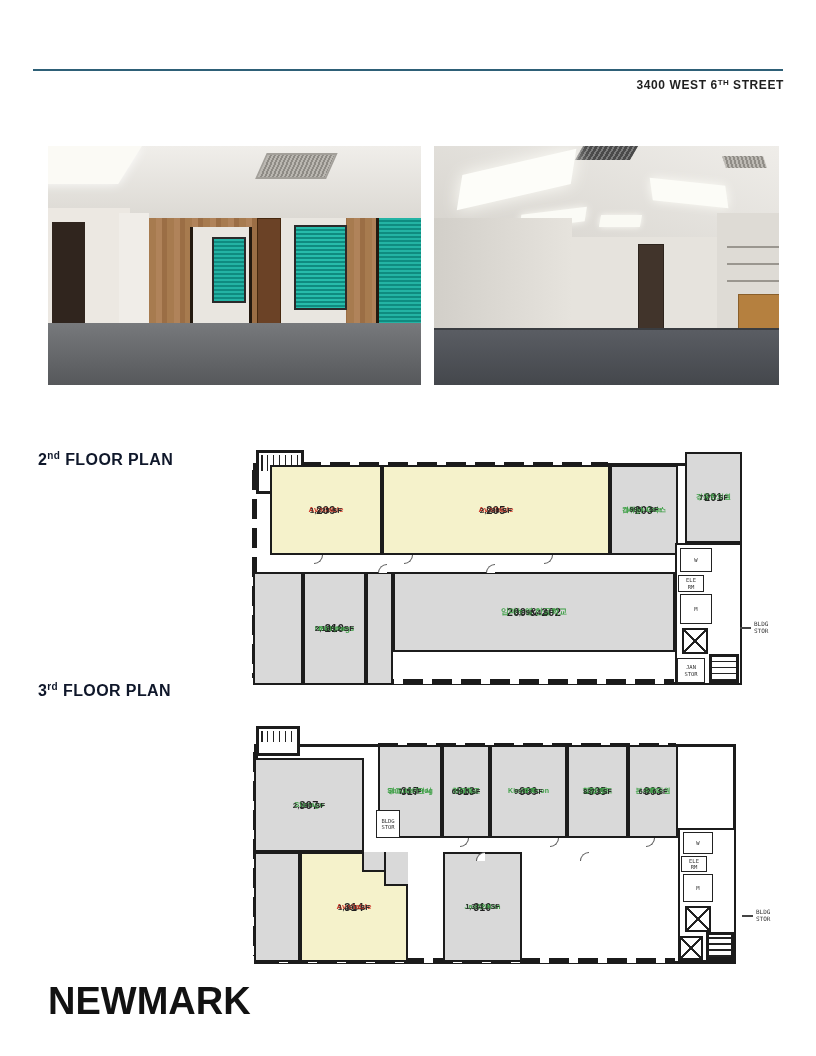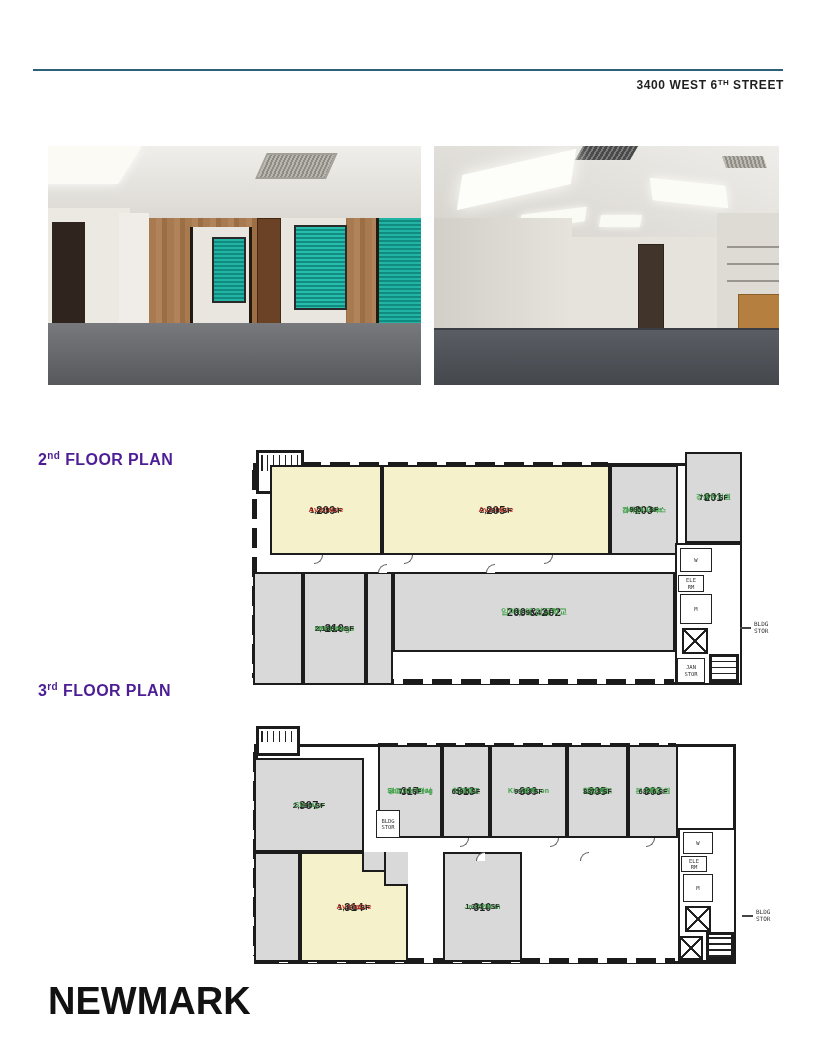--- a/index.html
+++ b/index.html
@@ -10,21 +10,21 @@
   .rule{position:absolute;left:33px;top:69px;width:750px;height:2px;background:#2e6077;}
   .addr{position:absolute;right:32px;top:78px;font-size:12px;font-weight:bold;
         letter-spacing:.6px;color:#1f1f1f;}
   .addr .sup{font-size:8px;vertical-align:4px;letter-spacing:.3px;}
 
   
   .photo{position:absolute;overflow:hidden;background:#dcd9d4;}
   .photo *{position:absolute;}
 
   
-  .fp-head{position:absolute;left:38px;font-size:16px;font-weight:bold;color:#4c1d95;letter-spacing:.4px;}
+  .fp-head{position:absolute;left:38px;font-size:16px;font-weight:bold;color:#0f172a;letter-spacing:.4px;}
   .fp-head .sup{font-size:10px;vertical-align:6px;}
 
   
   .plan{position:absolute;}
   .plan *{position:absolute;box-sizing:border-box;}
   .outline{border:3px solid #1c1c1c;background:#ffffff;}
   .room{border:2px solid #1c1c1c;display:flex;flex-direction:column;align-items:center;
         justify-content:center;text-align:center;gap:1px;padding:1px;}
   .fill-y{background:#f5f2cb;}
   .fill-g{background:#d9d9d9;}

